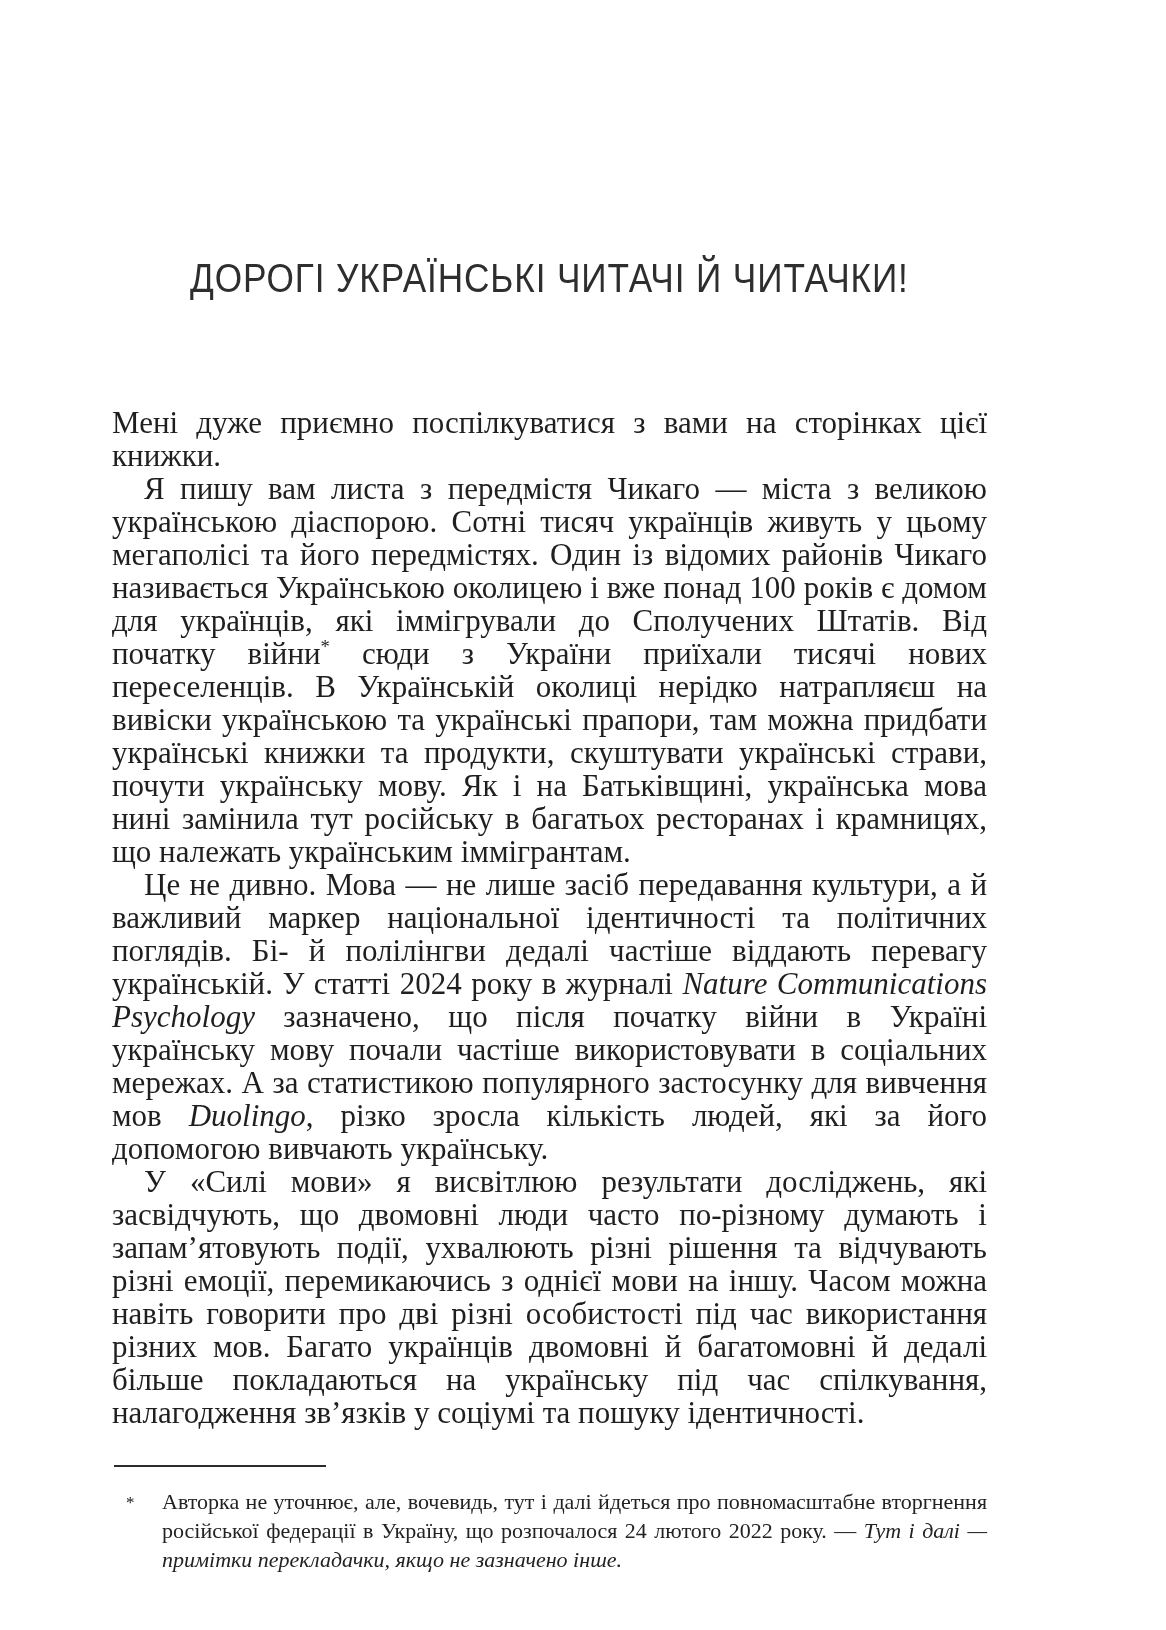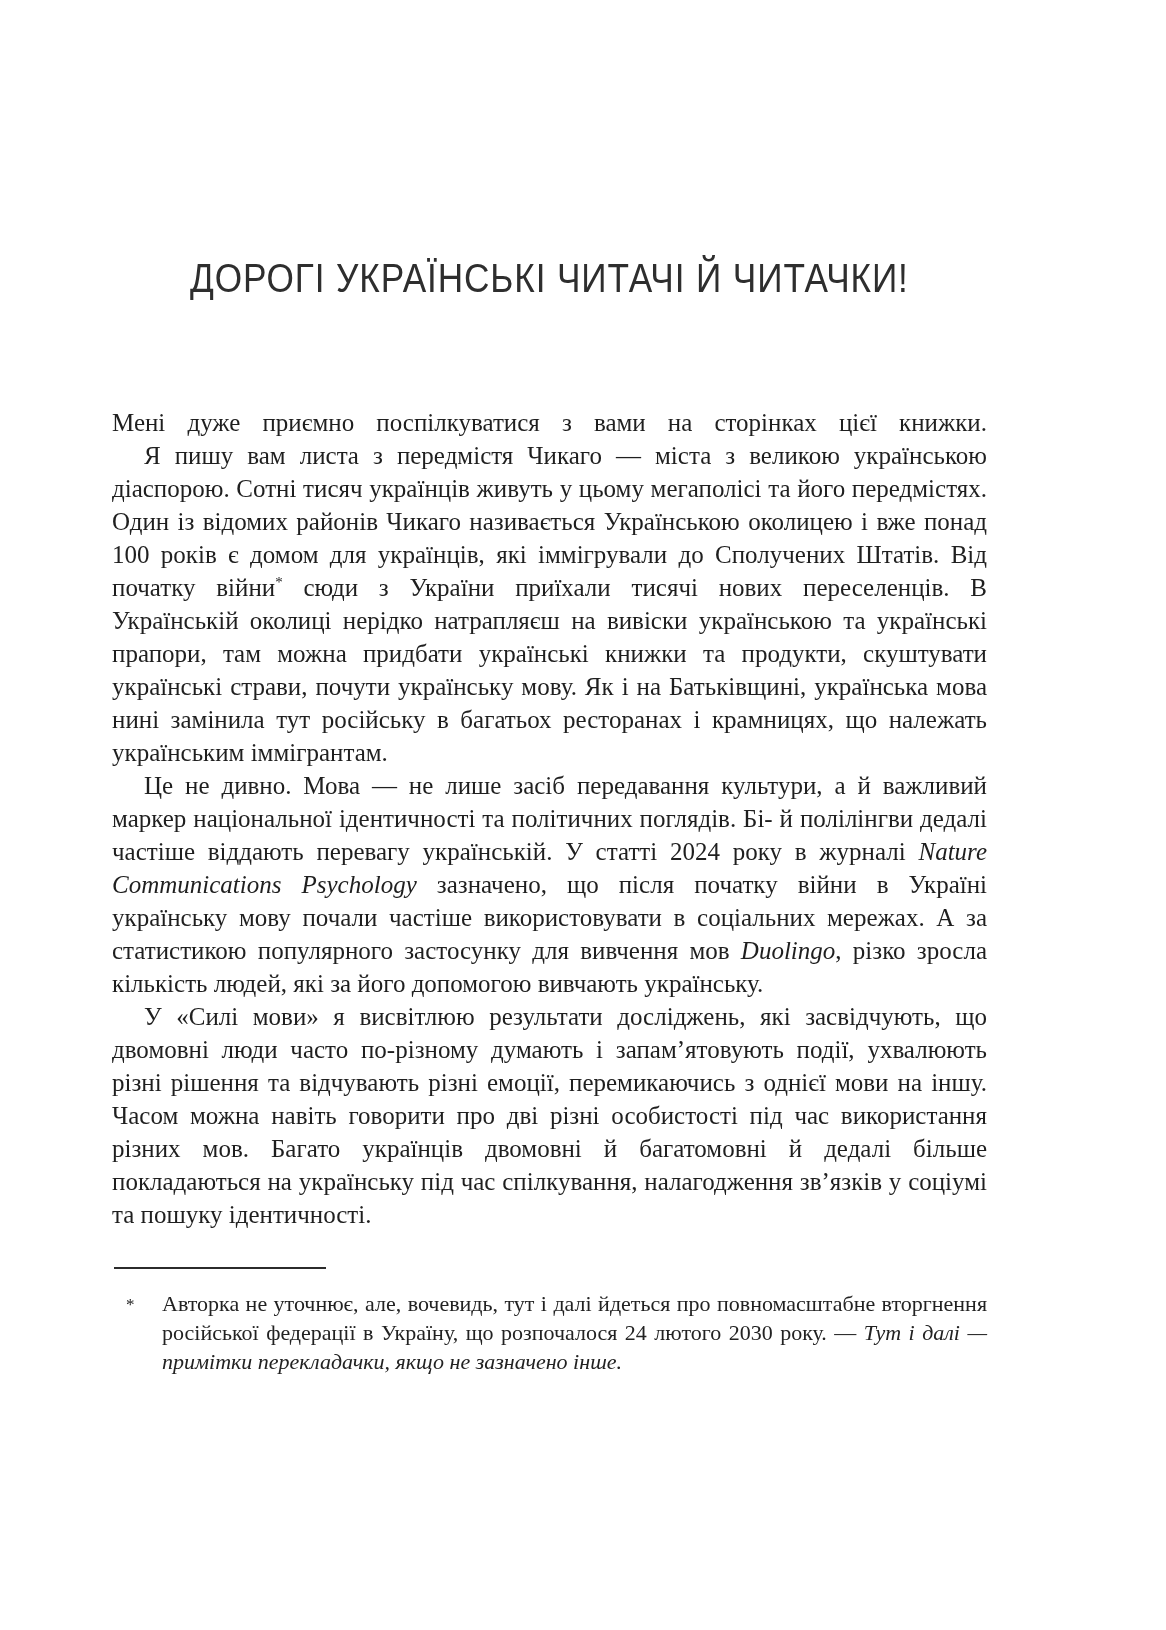--- a/index.html
+++ b/index.html
@@ -32,21 +32,21 @@
     font-size: 40px;
     line-height: 1.1;
     letter-spacing: 1px;
     white-space: nowrap;
     color: #2e2e2e;
     transform: scaleX(0.88);
     transform-origin: 50% 50%;
   }
   .bodytext p {
     margin: 0;
-    font-size: 25px;
+    font-size: 31px;
     line-height: 33px;
     text-align: justify;
   }
   .bodytext p.indent { text-indent: 32px; }
   .bodytext p.fill { text-align-last: justify; }
   .bodytext em, .footnote em { font-style: italic; }
   .bodytext sup {
     font-size: 0.6em;
     line-height: 0;
     vertical-align: super;
@@ -89,16 +89,16 @@
       <p class="fill"><span>Мені дуже приємно поспілкуватися з вами на сторінках цієї книжки.</span></p>
       <p class="indent"><span>Я пишу вам листа з передмістя Чикаго — міста з великою українською діаспорою. Сотні тисяч українців живуть у цьому мегаполісі та його передмістях. Один із відомих районів Чикаго називається Українською околицею і вже понад 100 років є домом для українців, які іммігрували до Сполучених Штатів. Від початку війни</span><sup>*</sup><span> сюди з України приїхали тисячі нових переселенців. В Українській околиці нерідко натрапляєш на вивіски українською та українські прапори, там можна придбати українські книжки та продукти, скуштувати українські страви, почути українську мову. Як і на Батьківщині, українська мова нині замінила тут російську в багатьох ресторанах і крамницях, що належать українським іммігрантам.</span></p>
       <p class="indent"><span>Це не дивно. Мова — не лише засіб передавання культури, а й важливий маркер національної ідентичності та політичних поглядів. Бі- й полілінгви дедалі частіше віддають перевагу українській. У статті 2024 року в журналі </span><em>Nature Communications Psychology</em><span> зазначено, що після початку війни в Україні українську мову почали частіше використовувати в соціальних мережах. А за статистикою популярного застосунку для вивчення мов </span><em>Duolingo</em><span>, різко зросла кількість людей, які за його допомогою вивчають українську.</span></p>
       <p class="indent"><span>У «Силі мови» я висвітлюю результати досліджень, які засвідчують, що двомовні люди часто по-різному думають і запам’ятовують події, ухвалюють різні рішення та відчувають різні емоції, перемикаючись з однієї мови на іншу. Часом можна навіть говорити про дві різні особистості під час використання різних мов. Багато українців двомовні й багатомовні й дедалі більше покладаються на українську під час спілкування, налагодження зв’язків у соціумі та пошуку ідентичності.</span></p>
     </section>
 
   <div class="fn-rule"></div>
 
   <div class="footnote">
     <span class="fn-marker">*</span>
-    <span class="fn-text"><span>Авторка не уточнює, але, вочевидь, тут і далі йдеться про повномасштабне вторгнення російської федерації в Україну, що розпочалося 24 лютого 2030 року. — </span><em>Тут і далі — примітки перекладачки, якщо не зазначено інше.</em></span>
+    <span class="fn-text"><span>Авторка не уточнює, але, вочевидь, тут і далі йдеться про повномасштабне вторгнення російської федерації в Україну, що розпочалося 24 лютого 2022 року. — </span><em>Тут і далі — примітки перекладачки, якщо не зазначено інше.</em></span>
   </div>
 
 </div>
 
 </body></html>

